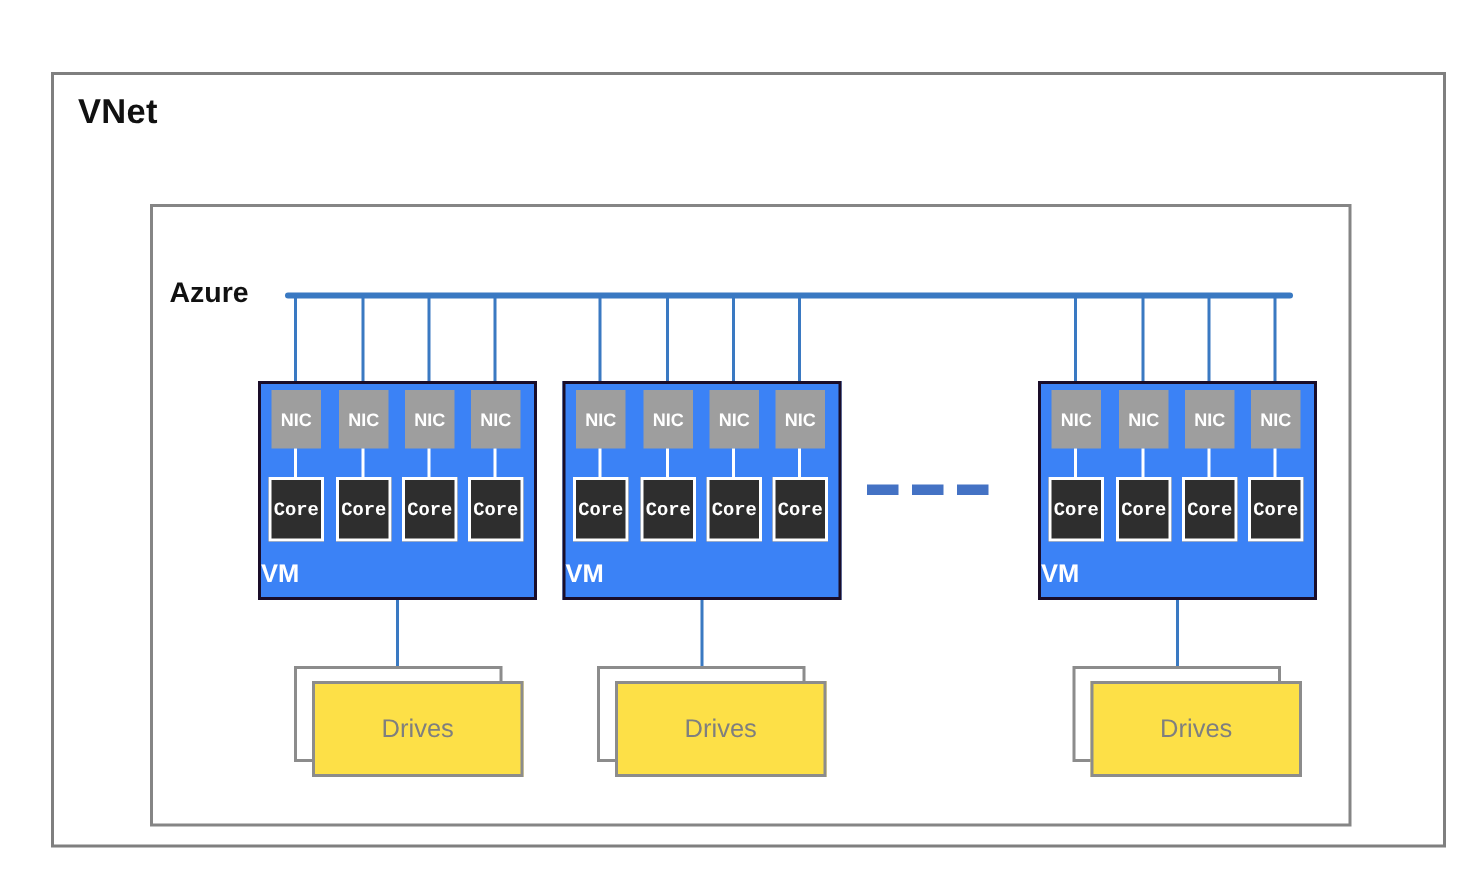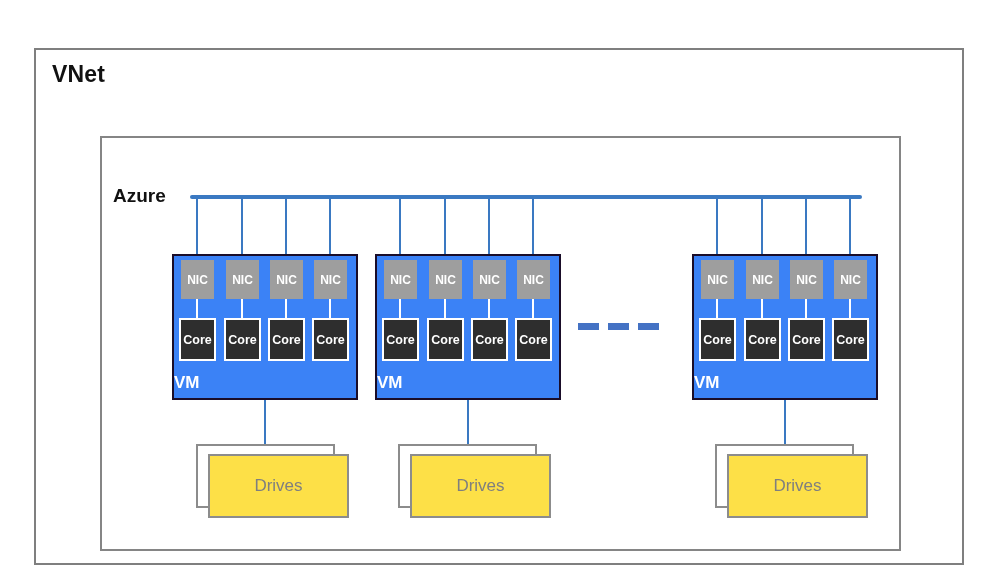--- a/index.html
+++ b/index.html
@@ -19,21 +19,21 @@
   .azure-word { font-size:28px; font-weight:300; color:#1082d6; line-height:28px; margin-top:-2px; letter-spacing:.5px; }
 
   
   .trunk { position:absolute; left:190px; top:195px; width:672px; height:4px; background:#3a79c2; border-radius:2px; z-index:1; }
   .drop  { position:absolute; top:197px; width:2px; height:62px; background:#3a79c2; z-index:1; }
 
   
   .vm { position:absolute; top:254px; width:186px; height:146px; background:#3b82f6; border:2px solid #1a0d29; z-index:2; }
   .nic { position:absolute; top:4px; width:33px; height:39px; background:#9e9e9e; color:#fff; font-weight:700; font-size:12px; display:flex; align-items:center; justify-content:center; }
   .nic-core-link { position:absolute; top:43px; width:2px; height:21px; background:#ffffff; }
-  .core { position:absolute; top:62px; width:37px; height:43px; background:#2e2e2e; border:2px solid #ffffff; color:#fff; font-weight:700; font-size:12.5px; display:flex; align-items:center; justify-content:center; }
+  .core { position:absolute; top:62px; width:37px; height:43px; background:#2e2e2e; border:2px solid #ffffff; color:#fff; font-weight:700; font-size:12.5px; display:flex; align-items:center; justify-content:center;font-family:Liberation Mono, monospace; }
   .vm-label { position:absolute; left:0; bottom:5px; width:100%; color:#ffffff; font-weight:700; font-size:17px; }
 
   
   .dash { position:absolute; top:323px; width:21px; height:7px; background:#4472c4; z-index:2; }
 
   
   .drive-link { position:absolute; top:400px; width:2px; height:45px; background:#3a79c2; z-index:1; }
   .drives-back  { position:absolute; top:444px; width:139px; height:64px; background:#ffffff; border:2px solid #8c8c8c; z-index:2; }
   .drives-front { position:absolute; top:454px; width:141px; height:64px; background:#fde047; border:2px solid #8c8c8c; z-index:3; display:flex; align-items:center; justify-content:center; color:#7f7f7f; font-size:17px; }
 

